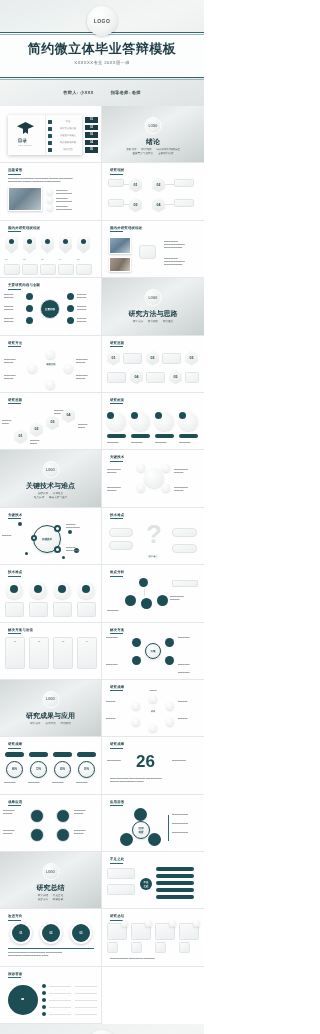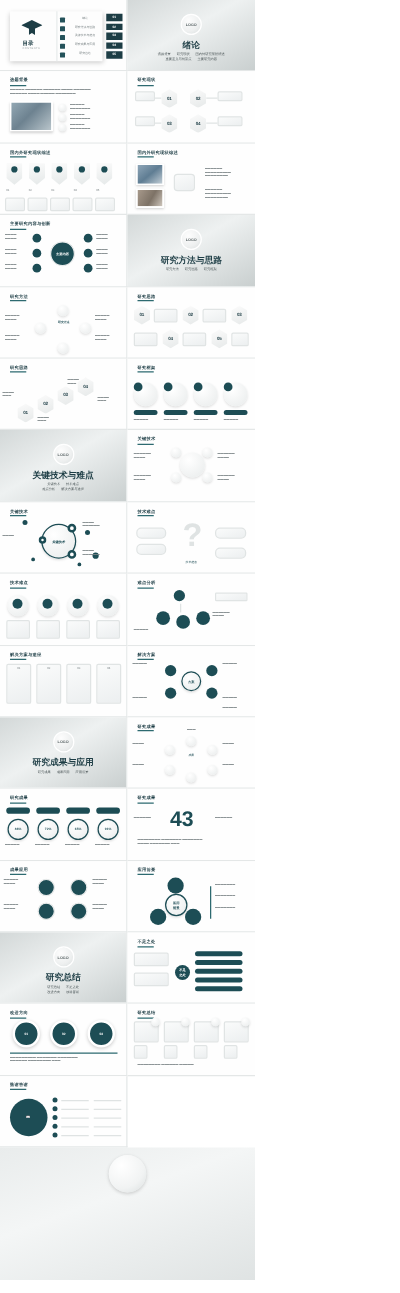--- a/index.html
+++ b/index.html
@@ -167,20 +167,39 @@
   .qmark {
     position:absolute; font-size:26px; font-weight:bold; color:#dfe3e3; line-height:1;
   }
   .divline { position:absolute; background:#2d6a70; height:.6px; }
 </style>
 </head>
 <body>
 
 <div class="page">
 
+  <div class="cover">
+    <div class="band-mid"></div>
+    <div class="band-top"></div>
+    <div class="band-top2"></div>
+    <div class="band-bot"></div>
+    <div class="band-bot2"></div>
+    <div class="logo-circle">
+      <span>LOGO</span>
+    </div>
+    <div class="cover-title">简约微立体毕业答辩模板</div>
+    <div class="cover-sub">XXXXXX专业  20XX届一班</div>
+    <div class="cover-foot">
+      <span>答辩人:</span>
+      <span>小XXX</span>
+      <i></i>
+      <span>指导老师:</span>
+      <span>老师</span>
+    </div>
+  </div>
 
   <div class="grid">
 
     <div class="slide">
       <div class="tocpage">
         <div class="spine"></div>
         <div class="toc-cap"></div>
         <div class="toc-cap-b"></div>
         <div class="toc-label">目录</div>
         <div class="toc-label2">CONTENTS</div>
@@ -515,21 +534,21 @@
       <div class="circ-l" style="position:absolute;left:54px;top:24px;width:17px;height:17px;border:1.5px solid #1d4d55">65%</div>
       <div class="circ-l" style="position:absolute;left:78px;top:24px;width:17px;height:17px;border:1.5px solid #1d4d55">91%</div>
       <div class="txt" style="left:4px;top:44px;width:20px">▬▬▬▬▬</div>
       <div class="txt" style="left:28px;top:44px;width:20px">▬▬▬▬▬</div>
       <div class="txt" style="left:52px;top:44px;width:20px">▬▬▬▬▬</div>
       <div class="txt" style="left:76px;top:44px;width:20px">▬▬▬▬▬</div>
     </div>
 
     <div class="slide">
       <div class="s-title">研究成果</div>
-      <div class="big-num" style="left:34px;top:16px">43</div>
+      <div class="big-num" style="left:34px;top:16px">26</div>
       <div class="txt" style="left:5px;top:22px;width:26px">▬▬▬▬▬▬</div>
       <div class="txt" style="left:70px;top:22px;width:28px">▬▬▬▬▬▬</div>
       <div class="txt" style="left:8px;top:40px;width:86px">▬▬▬▬▬▬▬▬ ▬▬▬▬▬▬▬ ▬▬▬▬▬▬▬<br>▬▬▬▬ ▬▬▬▬▬▬▬ ▬▬▬</div>
     </div>
 
     <div class="slide">
       <div class="s-title">成果应用</div>
       <div class="circ-d" style="position:absolute;left:30px;top:14px;width:14px;height:14px;border:1px solid #e6e9e9"></div>
       <div class="circ-d" style="position:absolute;left:56px;top:14px;width:14px;height:14px;border:1px solid #e6e9e9"></div>
       <div class="circ-d" style="position:absolute;left:30px;top:33px;width:14px;height:14px;border:1px solid #e6e9e9"></div>

